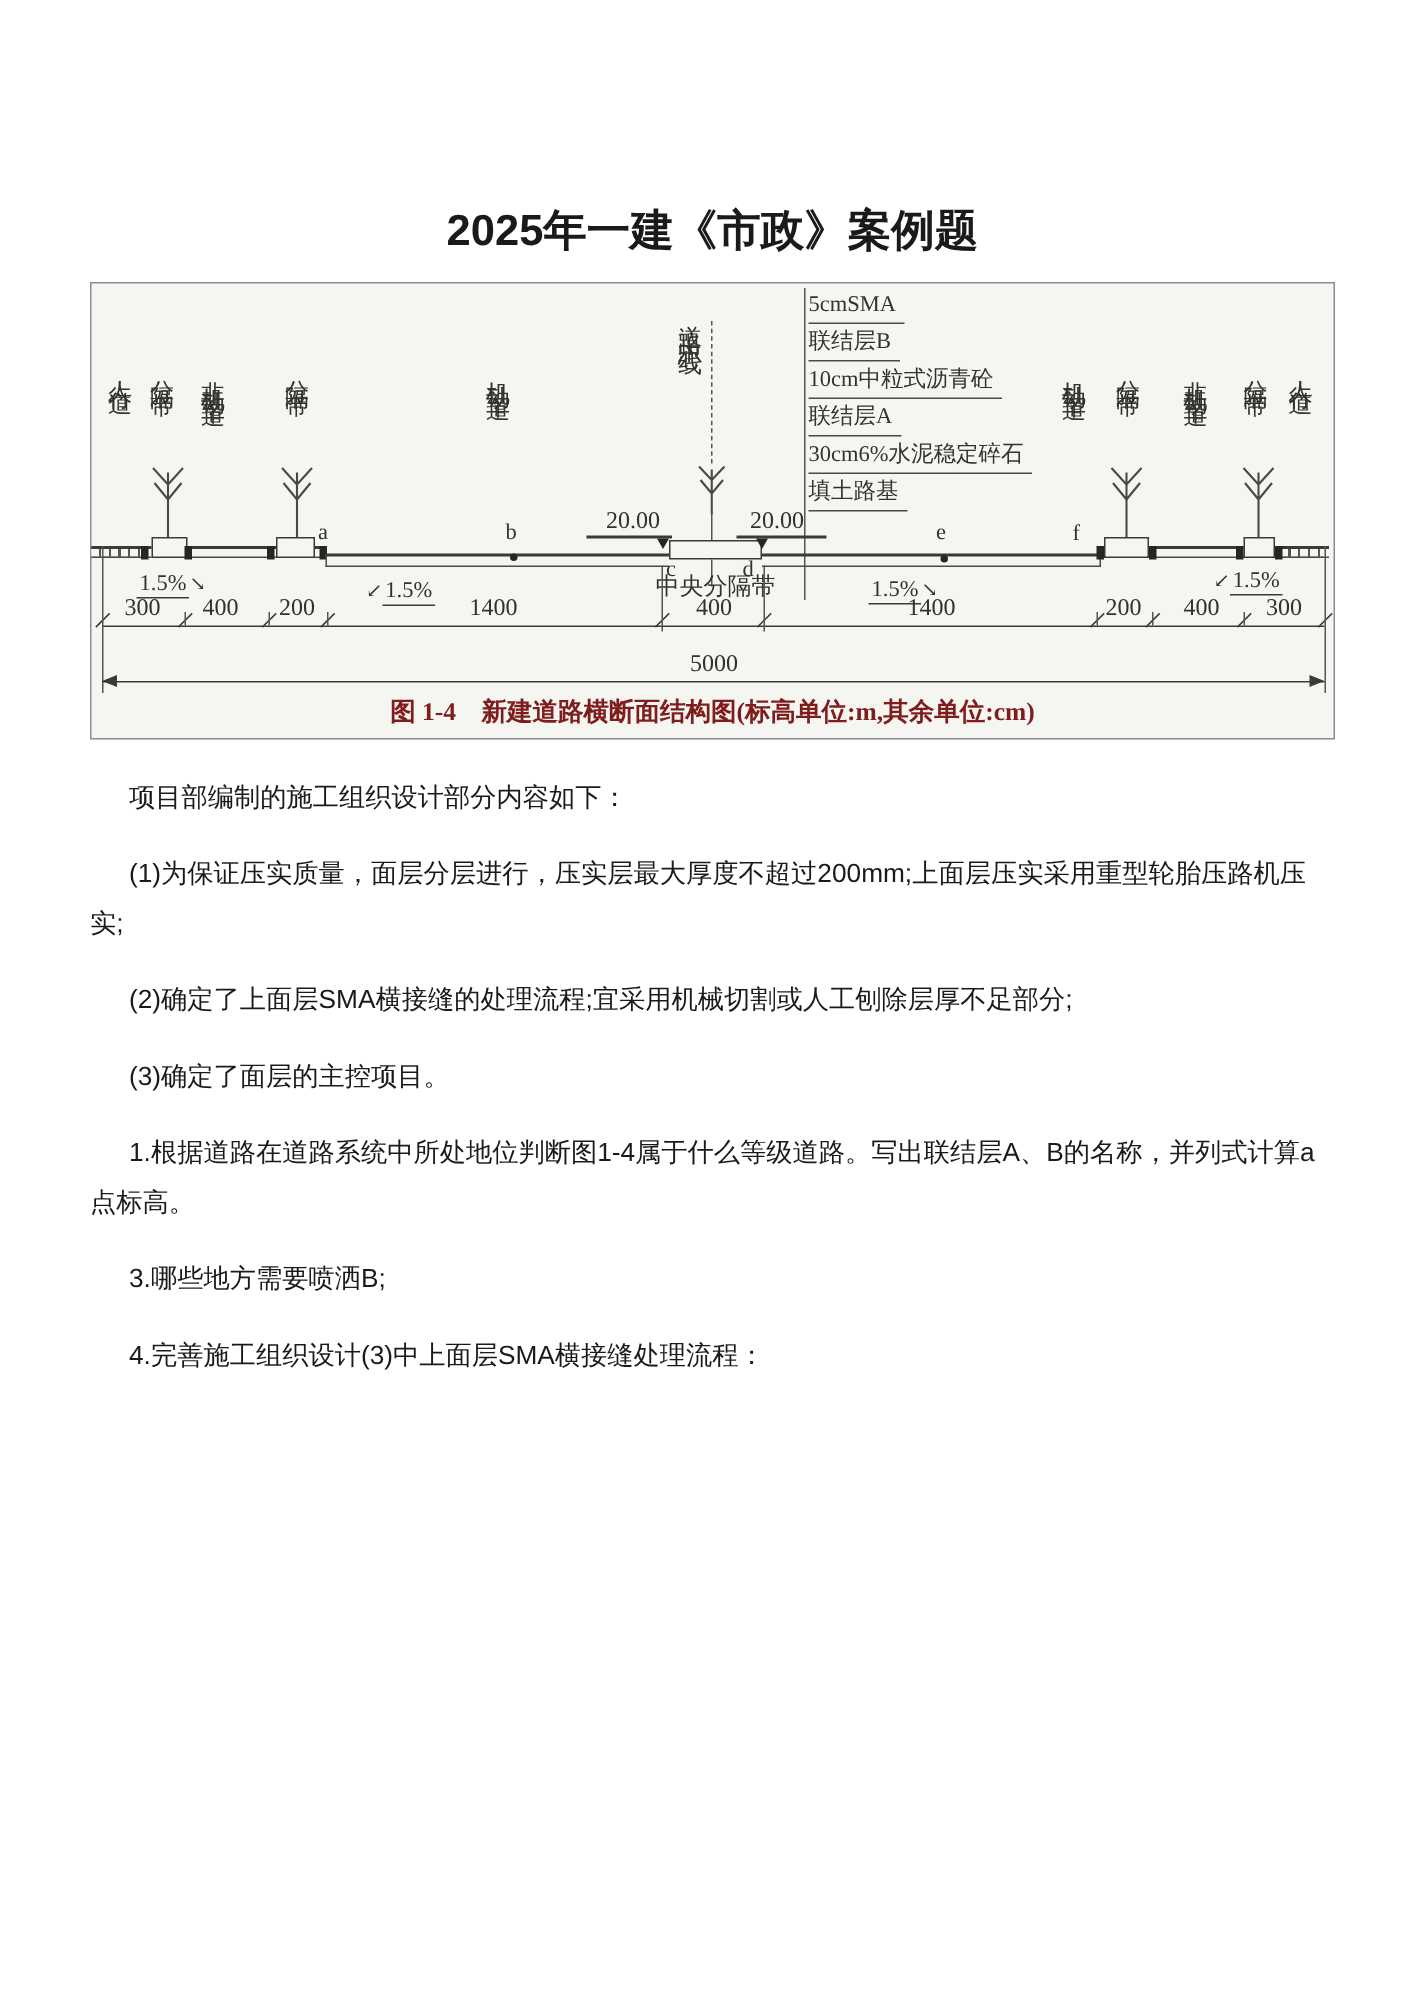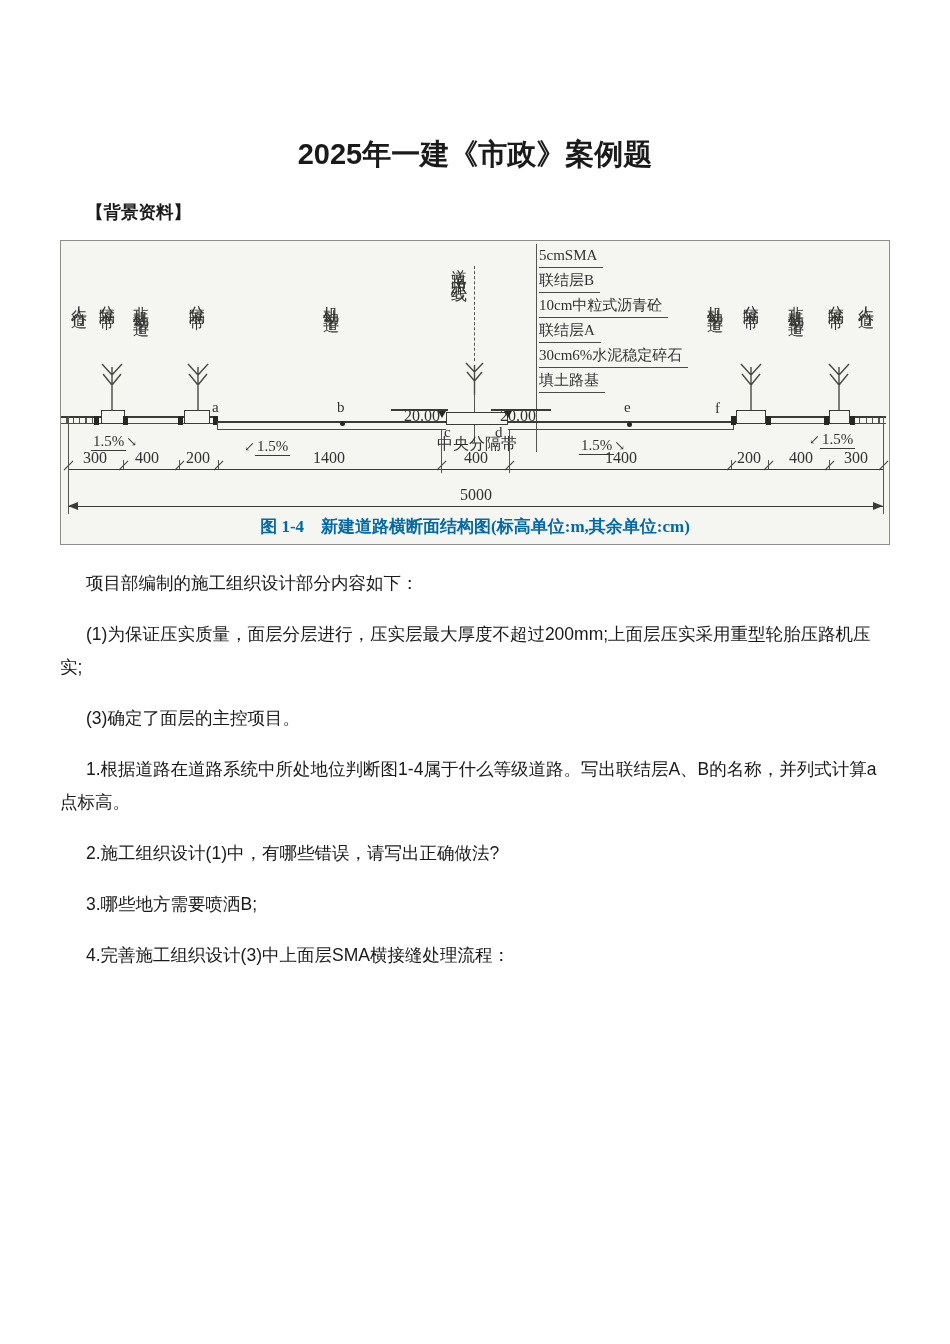--- a/index.html
+++ b/index.html
@@ -33,44 +33,43 @@
   .band-upper { position:absolute; height:8px; border-top:2px solid #3a3a36; border-bottom:1px solid #4a4a48; }
   .band-road  { position:absolute; height:9px; border-top:2px solid #3a3a36; border-bottom:1px solid #4a4a48; }
   .hatch { position:absolute; height:8px; border-top:2px solid #3a3a36; border-bottom:1px solid #4a4a48;
            background:repeating-linear-gradient(90deg,#f5f5f2 0 5px,#555550 5px 6.5px); }
   .curb { position:absolute; height:14px; border:1.5px solid #3a3a36; background:#f5f5f2; }
   .sq { position:absolute; width:5px; height:9px; background:#262622; }
   .dot { position:absolute; width:5px; height:5px; border-radius:50%; background:#262622; }
   .pt { position:absolute; font-size:15px; line-height:15px; }
   .tri-down { position:absolute; width:0; height:0;
               border-left:4px solid transparent; border-right:4px solid transparent; border-top:7px solid #262622; }
-  .elev { position:absolute; font-size:16px; line-height:16px; width:58px; text-align:center;margin-top:16px; }
+  .elev { position:absolute; font-size:16px; line-height:16px; width:58px; text-align:center; }
   .slope { position:absolute; font-size:15px; line-height:16px;text-align:right; }
   .slope .pct { border-bottom:1px solid #3a3a36; padding:0 2px 1px 2px; }
   .slope .arr { font-size:13px; }
   .dim-label { position:absolute; top:209px; width:50px; text-align:center; font-size:16px; line-height:16px; }
   .tick { position:absolute; top:224px; width:13px; height:0; border-top:1.5px solid #3a3a36; transform:rotate(-45deg); }
   .dimv { position:absolute; top:219px; width:0; height:9px; border-left:1px solid #55554f; }
   .median-label { position:absolute; left:361px; top:194px; font-size:16px; line-height:17px; width:110px; text-align:center; }
   .total-label { position:absolute; left:385px; top:245px; width:60px; text-align:center; font-size:16px; line-height:17px; }
   .arrow-l { position:absolute; width:0; height:0; border-top:4px solid transparent; border-bottom:4px solid transparent; border-right:10px solid #3a3a36; }
   .arrow-r { position:absolute; width:0; height:0; border-top:4px solid transparent; border-bottom:4px solid transparent; border-left:10px solid #3a3a36; }
   .fig-caption { position:absolute; left:0; top:276px; width:100%; text-align:center;
-                 font-size:17px; font-weight:bold; line-height:20px; color:#0369a1; }
+                 font-size:17px; font-weight:bold; line-height:20px; color:#7f1d1d; }
   svg.tree { position:absolute; }
 </style>
 </head>
 <body>
 
 <div class="content">
 
   <h1 class="doc-title">2025年一建《市政》案例题</h1>
 
 
-  <h3 class="bg-heading">【背景资料】</h3>
 
 
   <div class="fig">
 
     <div class="vlabel" style="left:390px; top:16px;">道路中心线</div>
     <div class="dashv" style="left:413px; top:25px; height:95px;"></div>
     <svg class="tree" style="left:402px; top:118px;" width="23" height="36" viewBox="0 0 23 36">
       <path d="M11.5 6 V36 M11.5 13 L3 4 M11.5 13 L20 4 M11.5 22 L4 13 M11.5 22 L19 13" fill="none" stroke="#4a4a45" stroke-width="1.4"></path>
     </svg>
     <div class="vline" style="left:413px; top:152px; height:50px;"></div>
@@ -190,20 +189,20 @@
     <div class="hline" style="left:7px; top:265px; width:815px;"></div>
     <div class="arrow-l" style="left:7px; top:261px;"></div>
     <div class="arrow-r" style="left:812px; top:261px;"></div>
     <div class="total-label">5000</div>
 
     <div class="fig-caption">图 1-4　新建道路横断面结构图(标高单位:m,其余单位:cm)</div>
   </div>
 
   <p class="body-text">项目部编制的施工组织设计部分内容如下：</p>
   <p class="body-text tight">(1)为保证压实质量，面层分层进行，压实层最大厚度不超过200mm;上面层压实采用重型轮胎压路机压实;</p>
+  <p class="body-text tight">(2)确定了上面层SMA横接缝的处理流程;宜采用机械切割或人工刨除层厚不足部分;</p>
   <p class="body-text tight">(3)确定了面层的主控项目。</p>
 
   <p class="body-text tight">1.根据道路在道路系统中所处地位判断图1-4属于什么等级道路。写出联结层A、B的名称，并列式计算a点标高。</p>
-  <p class="body-text tight">2.施工组织设计(1)中，有哪些错误，请写出正确做法?</p>
   <p class="body-text tight">3.哪些地方需要喷洒B;</p>
   <p class="body-text tight">4.完善施工组织设计(3)中上面层SMA横接缝处理流程：</p>
 
 </div>
 
 </body></html>

